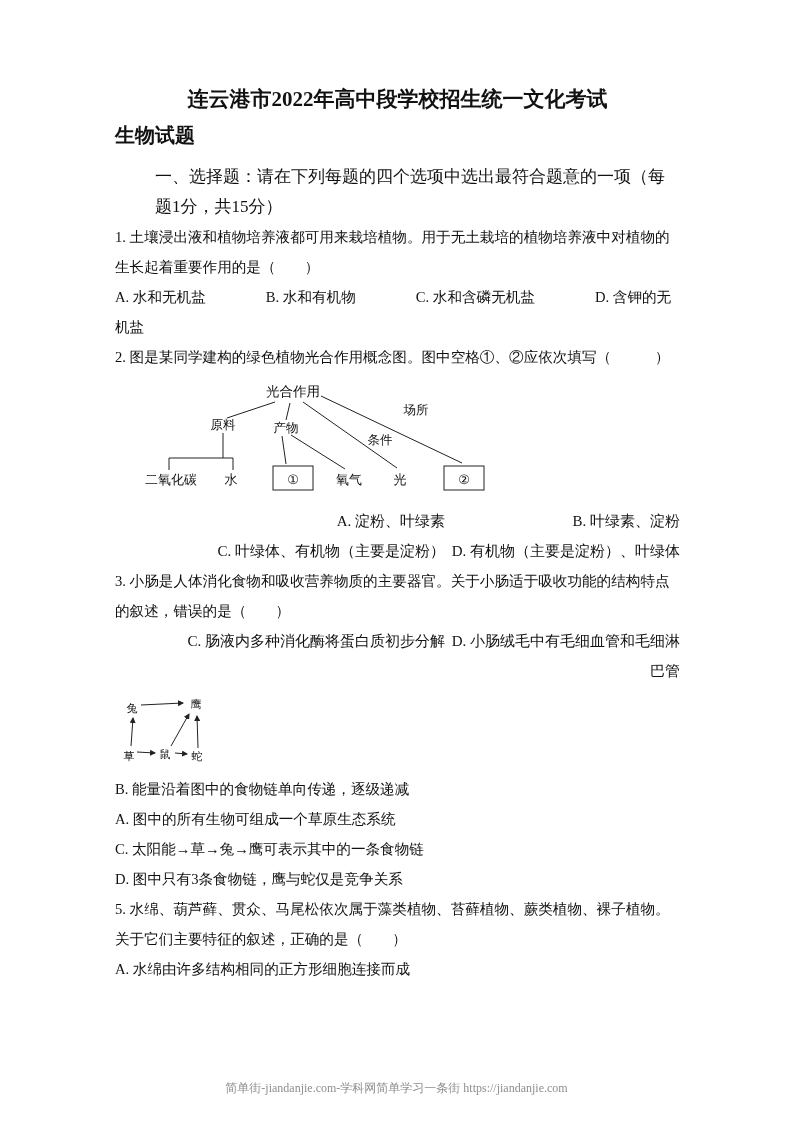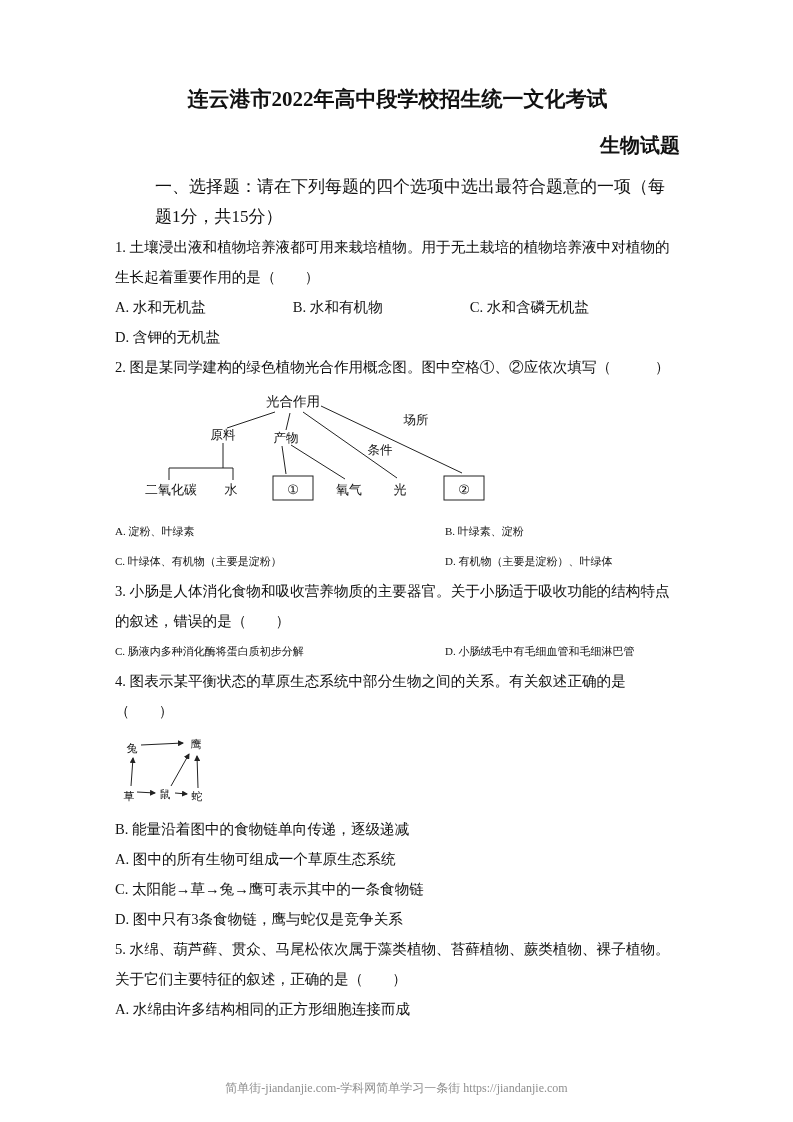--- a/index.html
+++ b/index.html
@@ -4,27 +4,27 @@
 <style>
   * { margin:0; padding:0; box-sizing:border-box; }
   html,body { background:#ffffff; }
   body {
     width:793px; height:1122px; position:relative; overflow:hidden;
     font-family:"Liberation Serif","DejaVu Serif",serif;
     color:#111111;
   }
   .content { position:absolute; top:0; left:0; width:793px; padding:84px 113px 0 115px; }
   .title { text-align:center; font-weight:bold; font-size:21px; line-height:30px; }
-  .subtitle { text-align:right; font-weight:bold; font-size:20px; line-height:30px; margin-top:16px; }
+  .subtitle { text-align:left; font-weight:bold; font-size:20px; line-height:30px; margin-top:6px; }
   .section-heading { font-weight:normal; font-size:17px; line-height:30px; margin-top:12px;margin-left:40px; }
   .para { font-size:14.6px; line-height:30px; }
   .opts-flow { font-size:14.6px; line-height:30px; }
-  .opts-flow .opt { padding-right:87px; }
+  .opts-flow .opt { padding-right:60px; }
   .opts-flow .opt:last-child { padding-right:0; }
-  .opt-grid { display:grid; grid-template-columns:330px 1fr; font-size:11px; line-height:30px; }
+  .opt-grid { display:grid; grid-template-columns:330px 1fr; font-size:15px; line-height:30px;text-align:right; }
   .diagram-wrap { margin:8px 0 2px 18px; }
   .foodweb-wrap { margin:6px 0 2px 4px; }
   svg text { font-family:"Liberation Serif","DejaVu Serif",serif; fill:#111111; }
   .footer {
     position:absolute; left:0; bottom:24px; width:100%;
     text-align:center; color:#8e8e8e; font-size:12px; line-height:20px;
   }
 </style>
 </head>
 <body>
@@ -87,21 +87,20 @@
 
   <div>
     <p class="para">3. 小肠是人体消化食物和吸收营养物质的主要器官。关于小肠适于吸收功能的结构特点的叙述，错误的是（　　）</p>
     <div class="opt-grid">
       <span>C. 肠液内多种消化酶将蛋白质初步分解</span>
       <span>D. 小肠绒毛中有毛细血管和毛细淋巴管</span>
     </div>
   </div>
 
   <div>
-    <p class="para">4. 图表示某平衡状态的草原生态系统中部分生物之间的关系。有关叙述正确的是（　　）</p>
 
     <div class="foodweb-wrap">
       <svg width="100" height="76" viewBox="0 0 100 76">
         <defs>
           <marker id="ah" markerWidth="6" markerHeight="6" refX="5" refY="3" orient="auto">
             <path d="M0,0 L6,3 L0,6 z" fill="#222222"></path>
           </marker>
         </defs>
         <g stroke="#222222" stroke-width="1" fill="none">
           <line x1="12" y1="54" x2="14" y2="26" marker-end="url(#ah)"></line>

